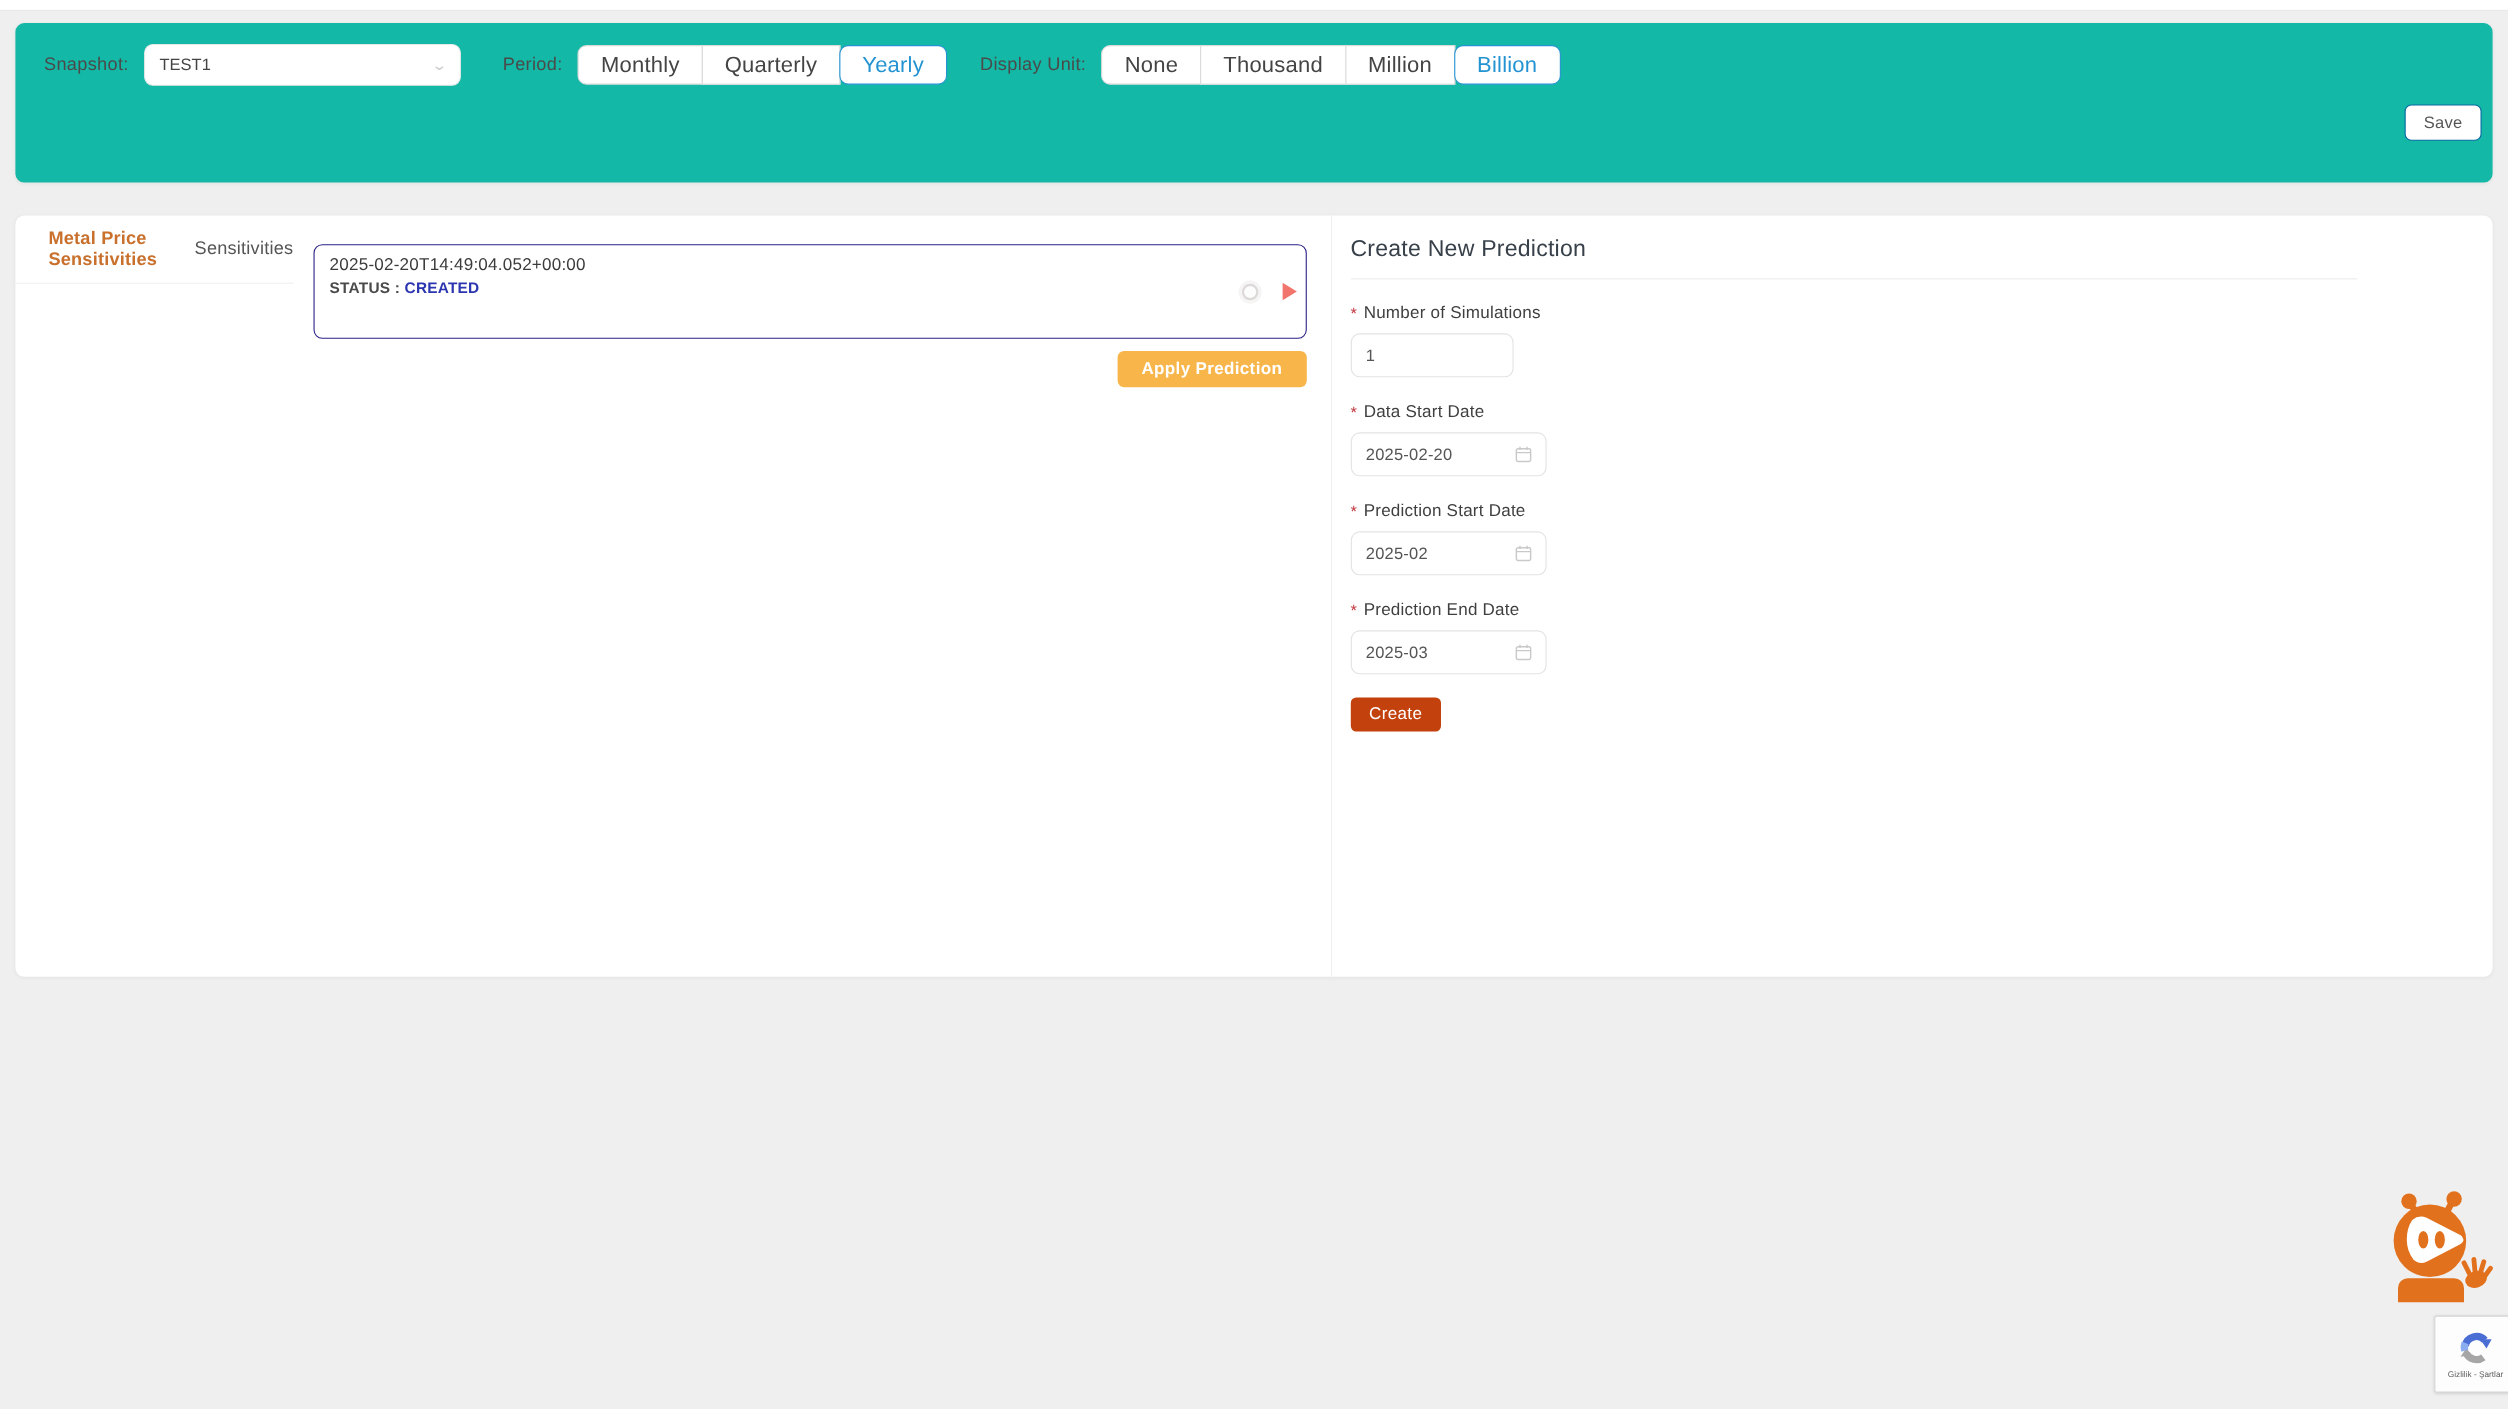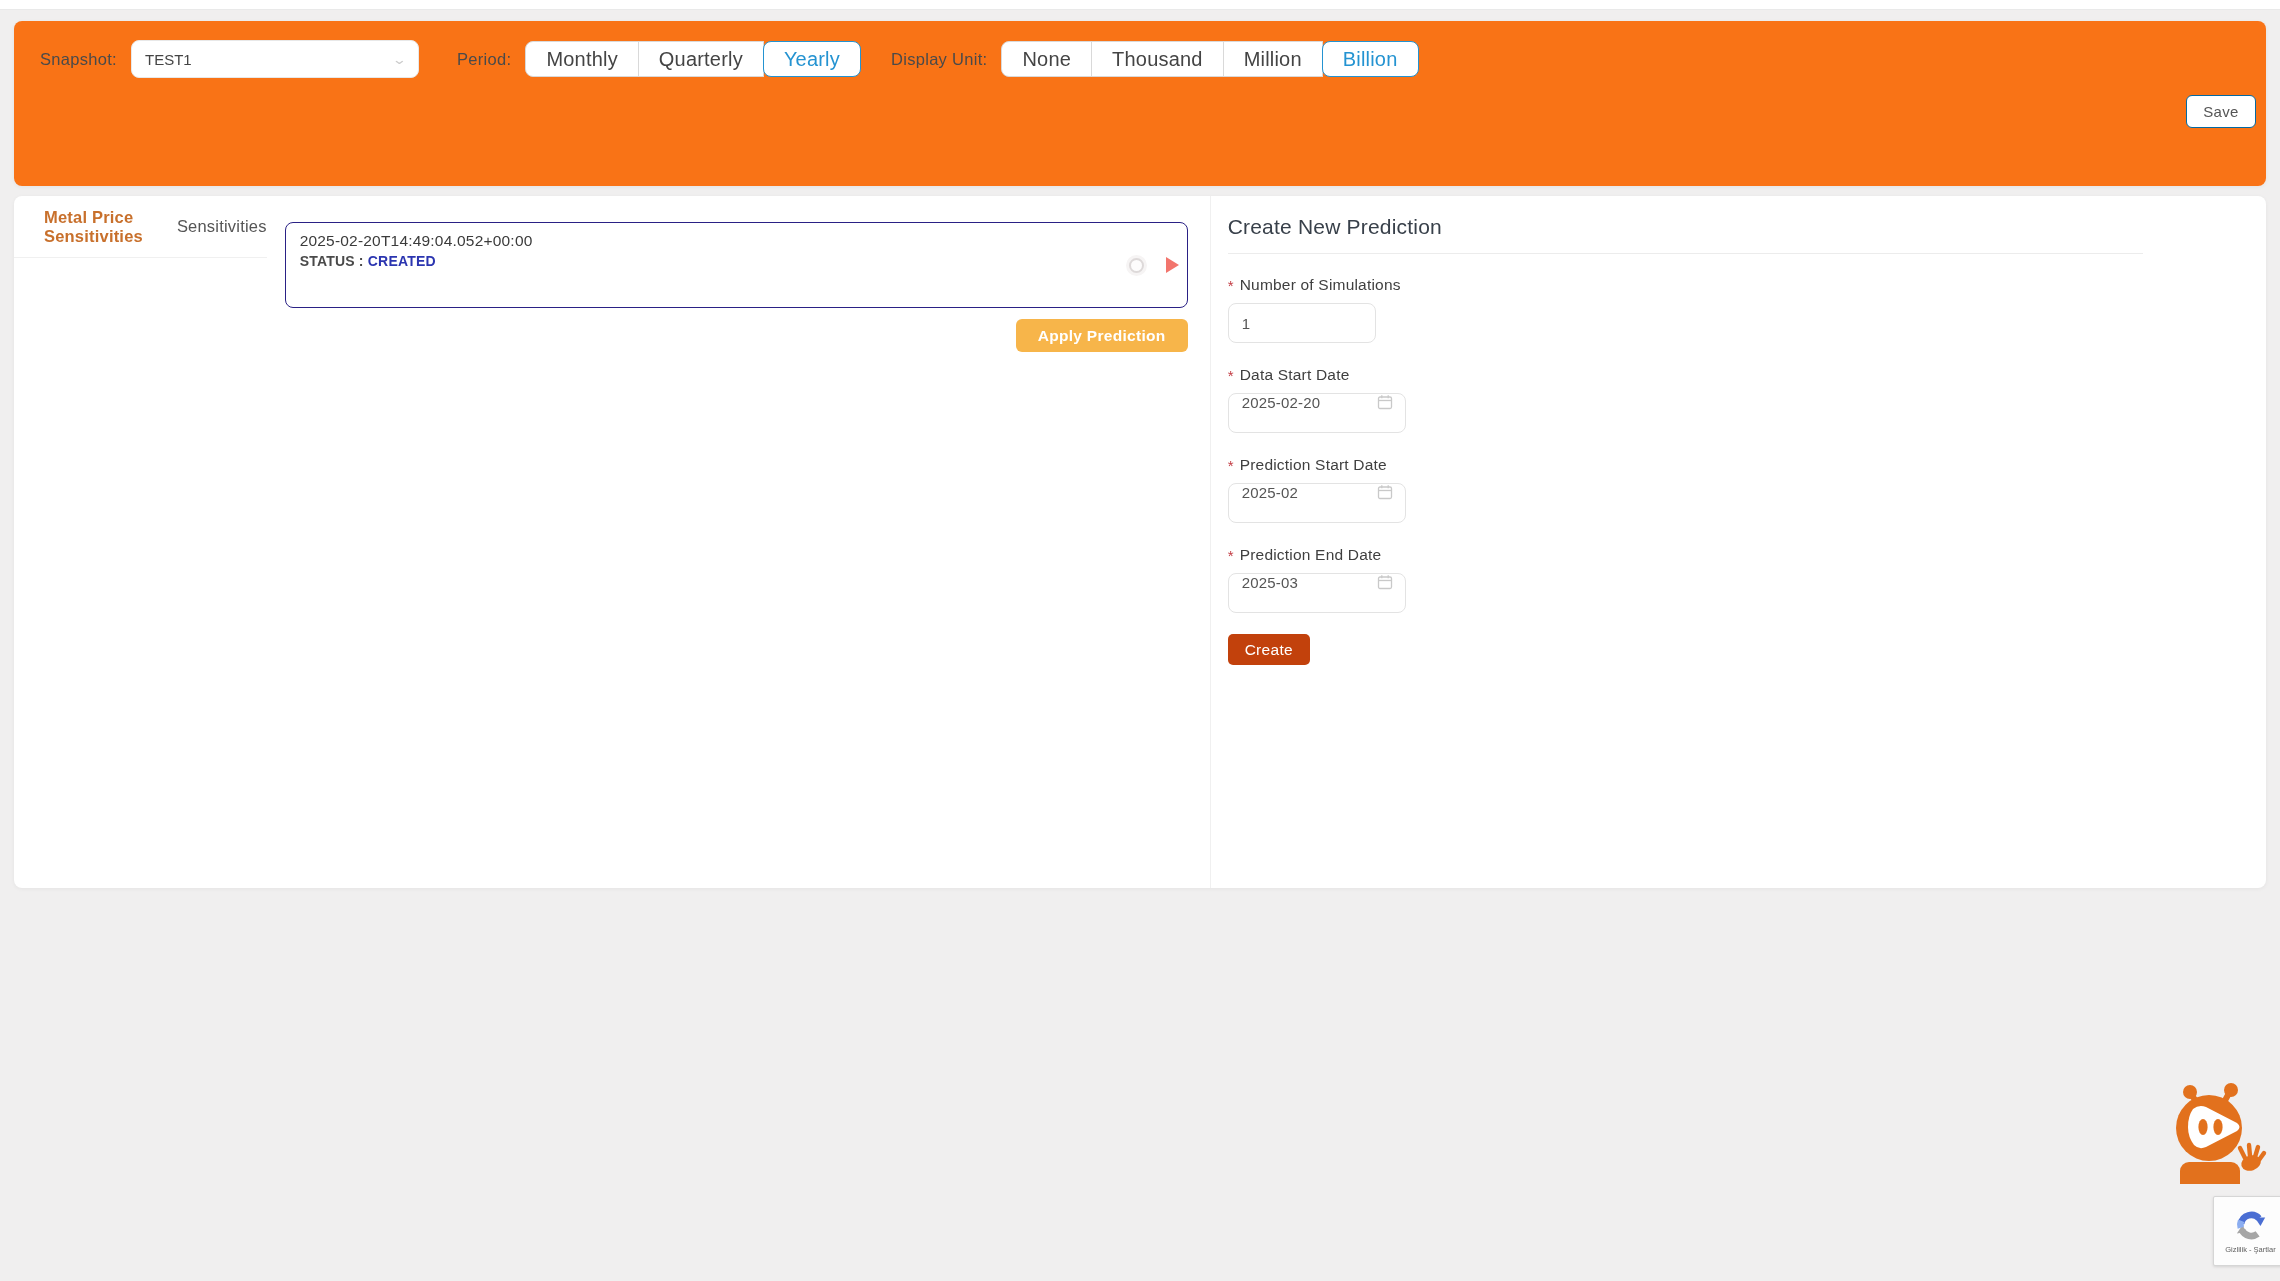--- a/index.html
+++ b/index.html
@@ -10,22 +10,22 @@
     font-family:"Liberation Sans", sans-serif;
     color:#444;
     overflow:hidden;
   }
   .top-strip {
     position:absolute; top:0; left:0; right:0; height:10px;
     background:#fff; border-bottom:1px solid #e9e9e9;
   }
   
   .top-panel {
-    position:absolute; left:14px; right:14px; top:21px; height:165px;
-    background:#f97316; border-radius:8px;
+    position:absolute; left:14px; right:14px; top:21px; height:145px;
+    background:#14b8a6; border-radius:8px;
     box-shadow:0 1px 4px rgba(0,0,0,0.05);
   }
   .controls {
     position:absolute; left:26px; top:19px; height:38px;
     display:flex; align-items:center; white-space:nowrap;
   }
   .ctl-label { font-size:16.5px; color:#4a4a4a; letter-spacing:.3px; }
   .snapshot-select {
     margin-left:14px; width:288px; height:38px;
     border:1px solid #e8e8e8; border-radius:8px; background:#fff;
@@ -109,21 +109,21 @@
   .req { color:#c23b43; margin-right:6px; font-size:15px; }
   .sim-input {
     margin-top:9px; display:block; width:148px; height:40px;
     border:1px solid #e3e3e3; border-radius:8px; padding:0 13px;
     font-size:15px; color:#555; font-family:"Liberation Sans", sans-serif;
     outline:none;
   }
   .date-box {
     margin-top:9px; width:178px; height:40px;
     border:1px solid #e3e3e3; border-radius:8px; padding:0 12px 0 13px;
-    display:flex; justify-content:space-between;
+    display:flex; align-items:center; justify-content:space-between;
     font-size:15px; color:#555; letter-spacing:.2px; background:#fff; cursor:pointer;
   }
   .cal-icon { flex:0 0 auto; display:flex; }
   .create-btn {
     margin-top:-2px; height:31px; padding:0 17px; background:#c2410c;
     color:#fff; border:none; border-radius:5px; font-size:15.5px;
     letter-spacing:.3px; cursor:pointer;
     font-family:"Liberation Sans", sans-serif;
   }
   

